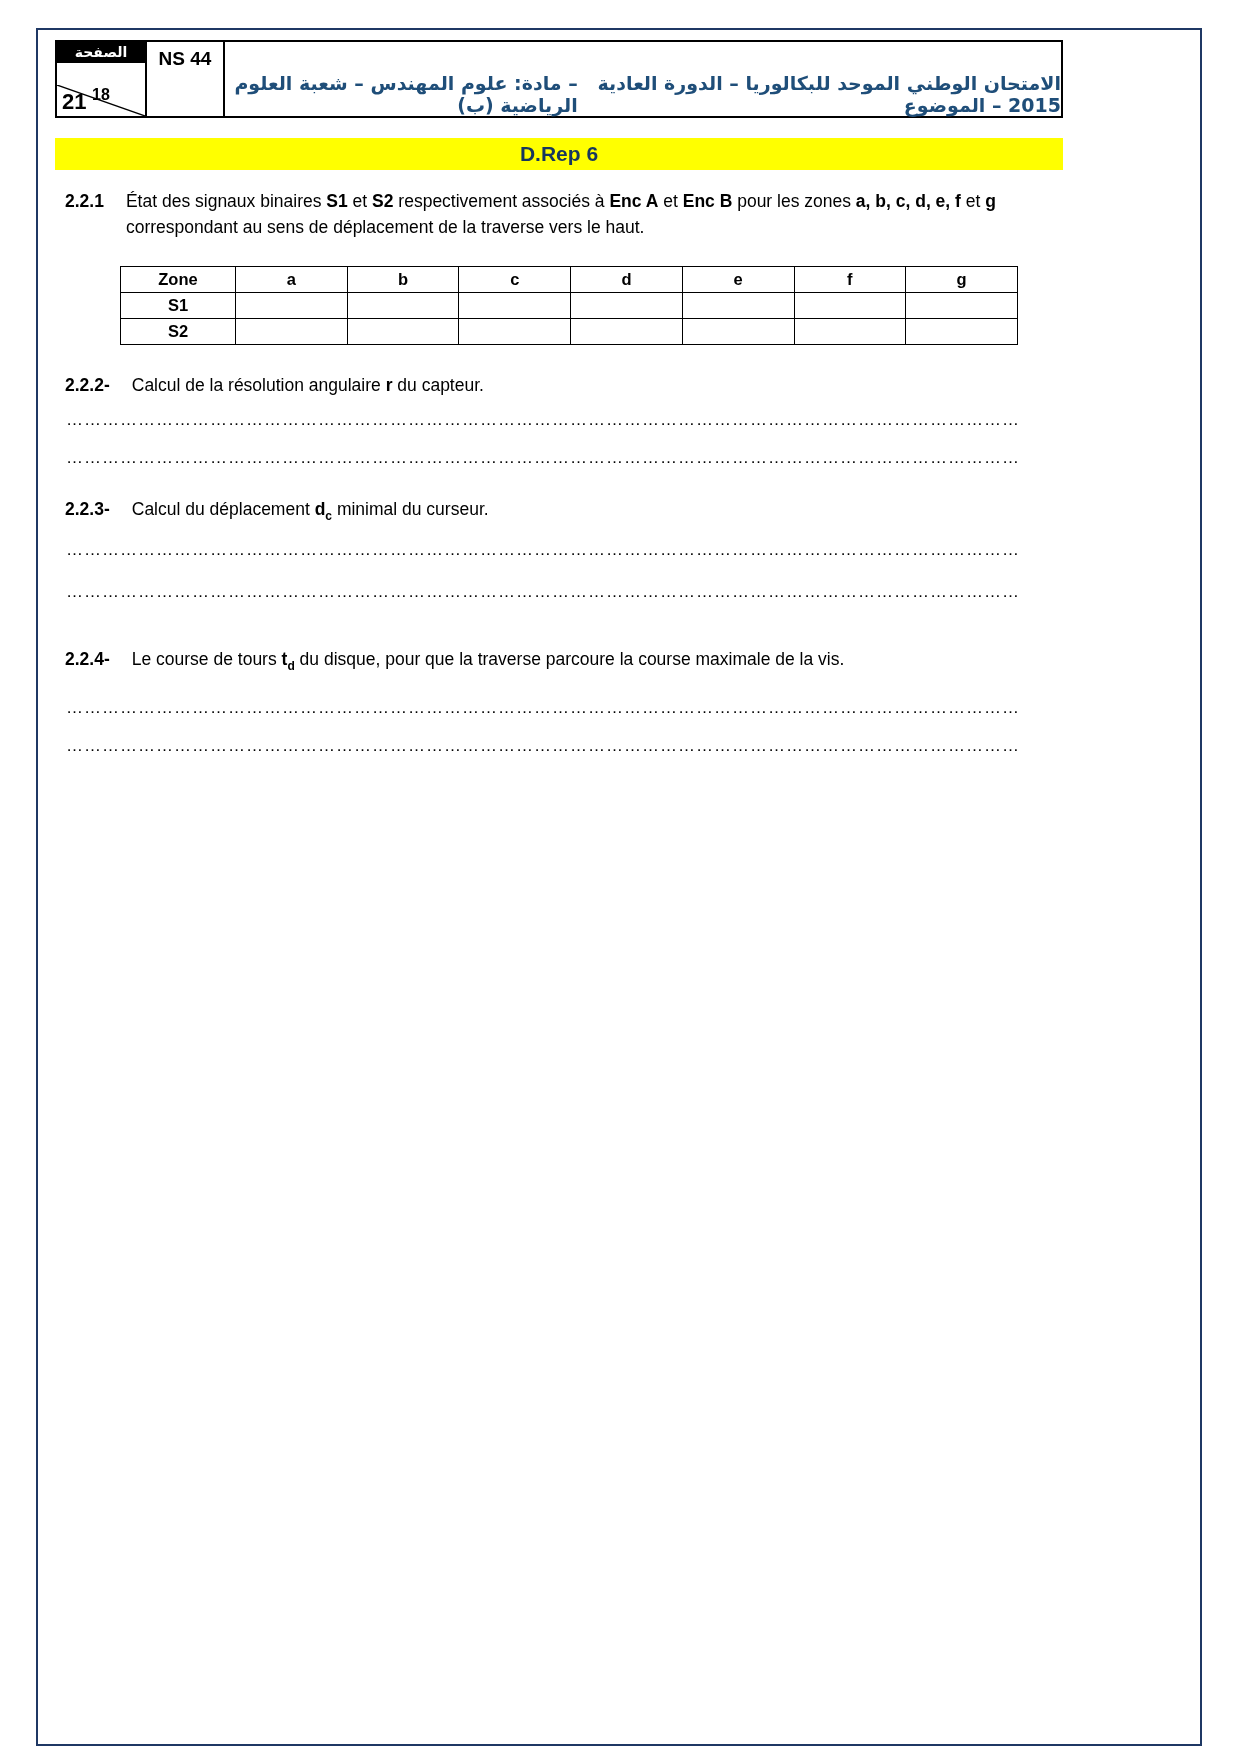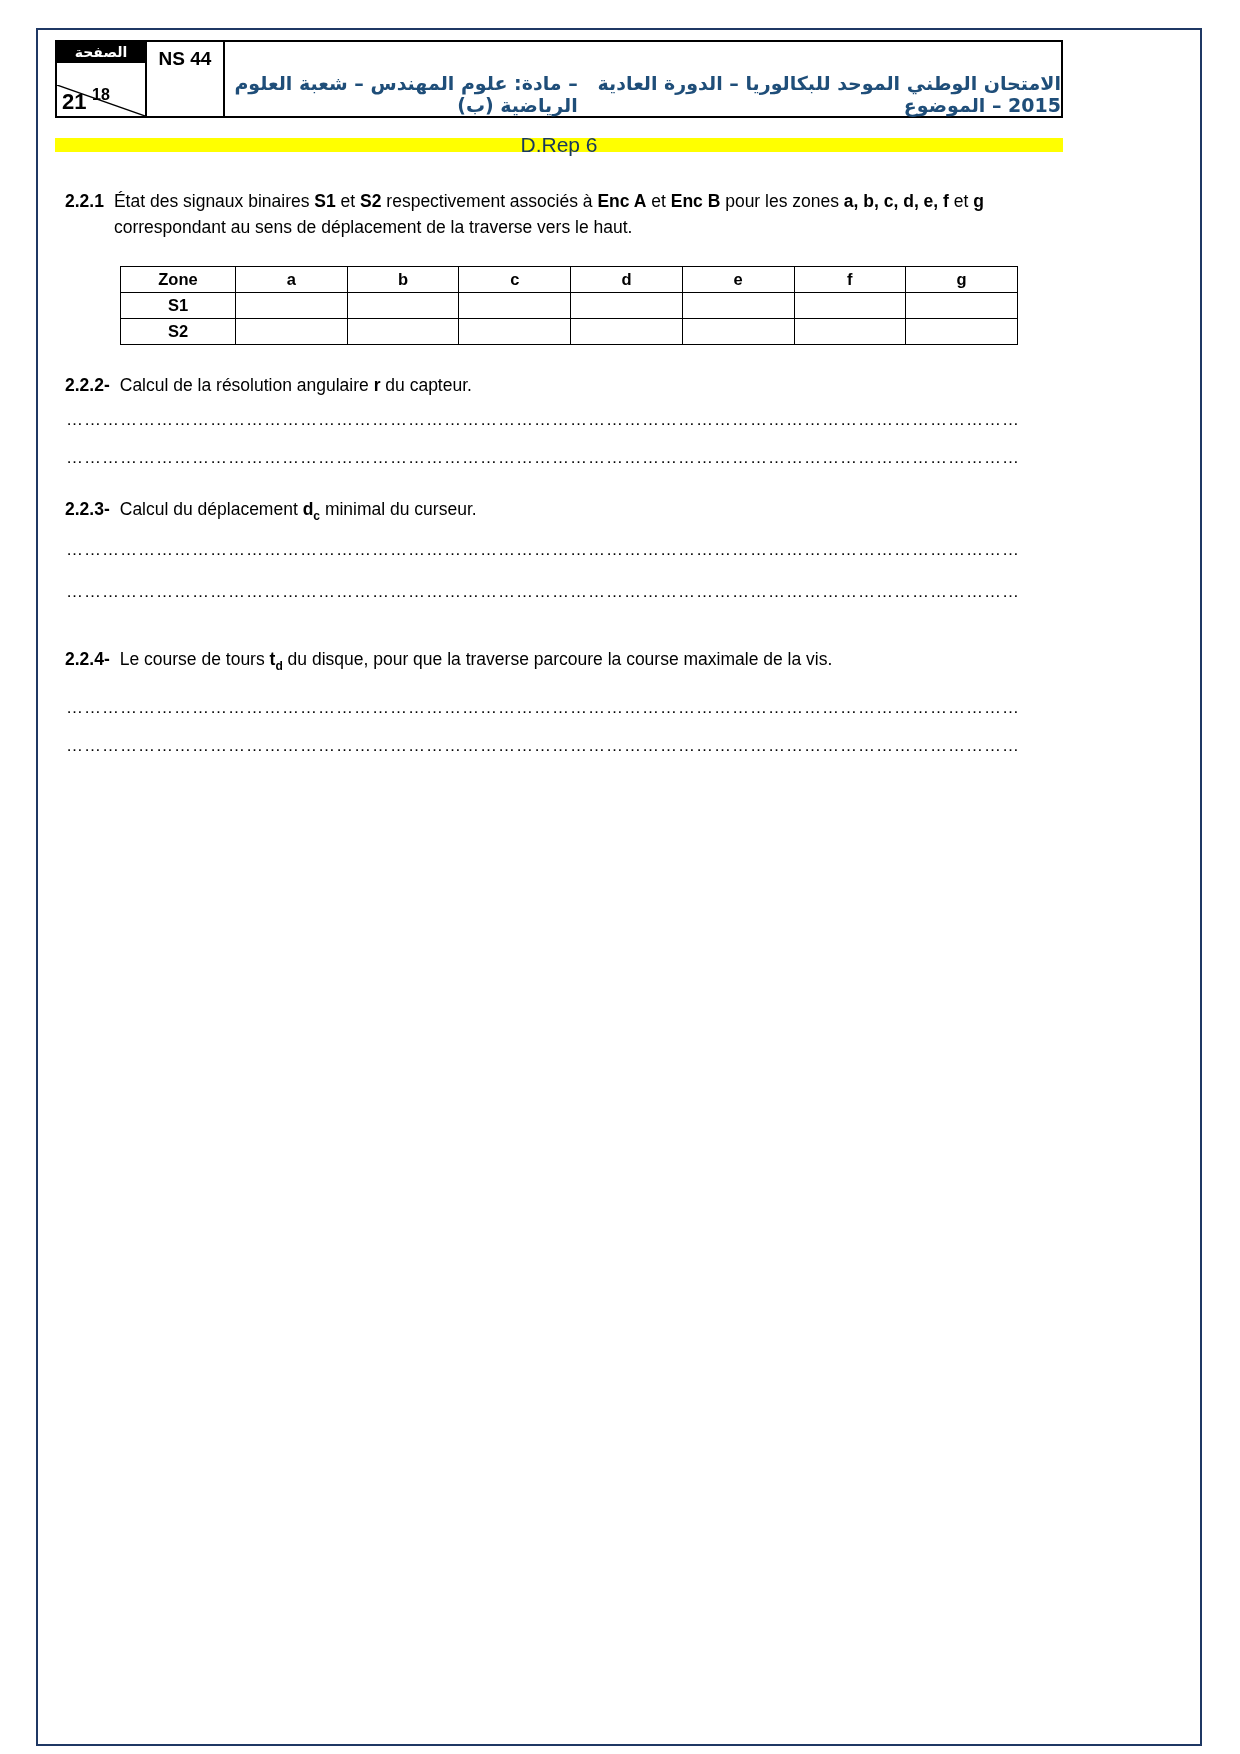--- a/index.html
+++ b/index.html
@@ -64,35 +64,35 @@
     direction:rtl;
     color:#1F4E79;
     font-family:"DejaVu Sans", sans-serif;
     font-weight:bold;
   }
   .title1 { font-size:19px; }
   .title2 { font-size:19px; }
   
   .banner {
     position:absolute; left:55px; top:138px;
-    width:1008px; height:14px;
+    width:1008px; height:32px;
     background:#FFFF00;
     display:flex; align-items:center; justify-content:center;
-    font-weight:normal; font-size:21px;
+    font-weight:bold; font-size:21px;
     color:#17375E;
   }
   
   .sec {
     position:absolute; left:65px;
     width:958px;
     font-size:17.5px;
     display:flex;
     line-height:1.5;
   }
-  .sec-num { font-weight:bold; flex:0 0 auto; margin-right:10px; }
+  .sec-num { font-weight:bold; flex:0 0 auto; margin-right:22px; }
   .sec-text { flex:1; }
   sub { font-size:12px; }
   
   .ztable {
     position:absolute; left:120px; top:266px;
     width:898px;
     border-collapse:collapse;
     table-layout:fixed;
   }
   .ztable th, .ztable td {

